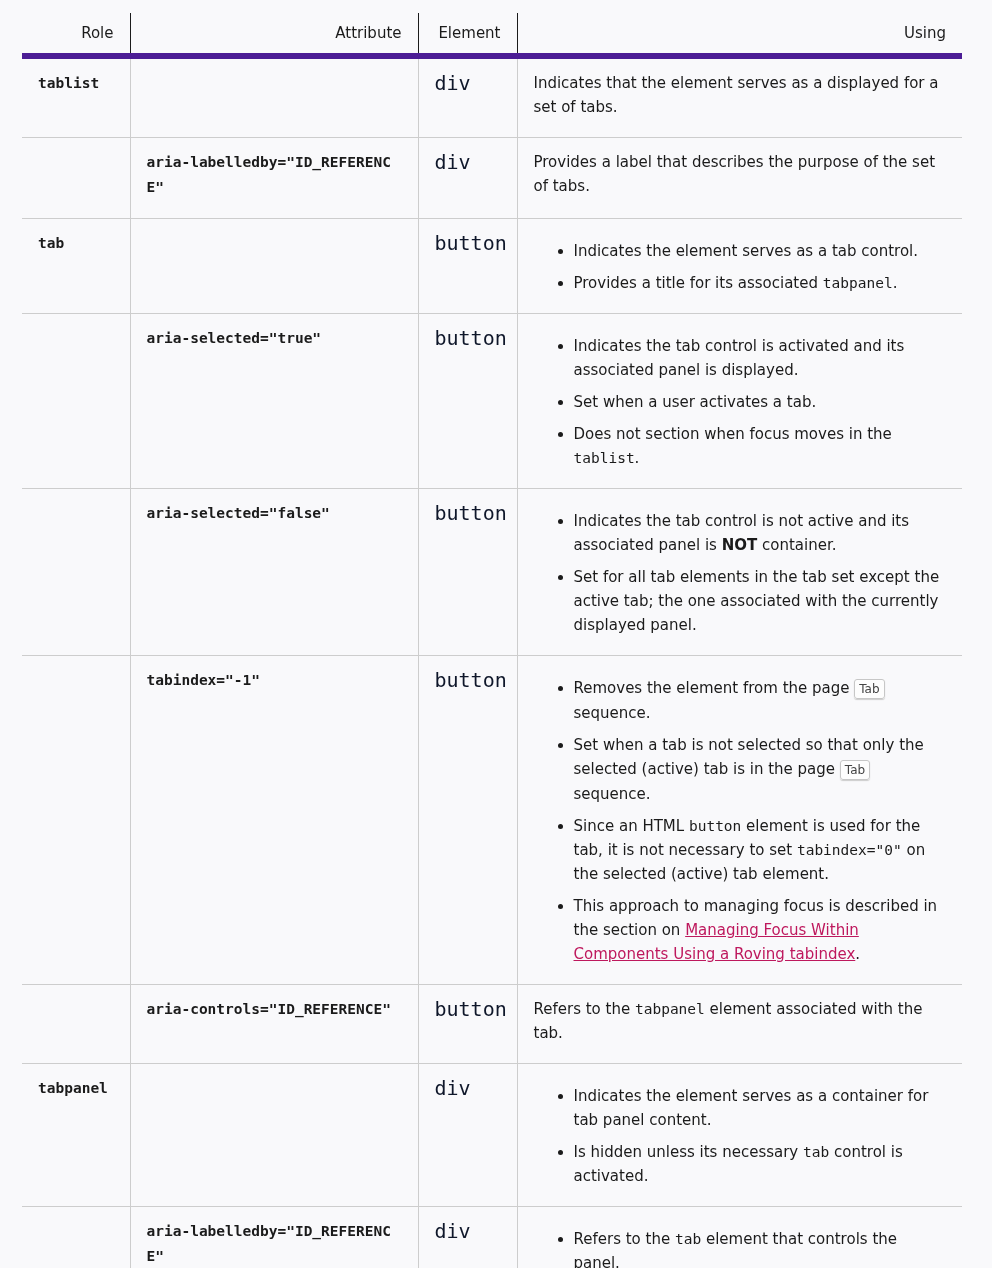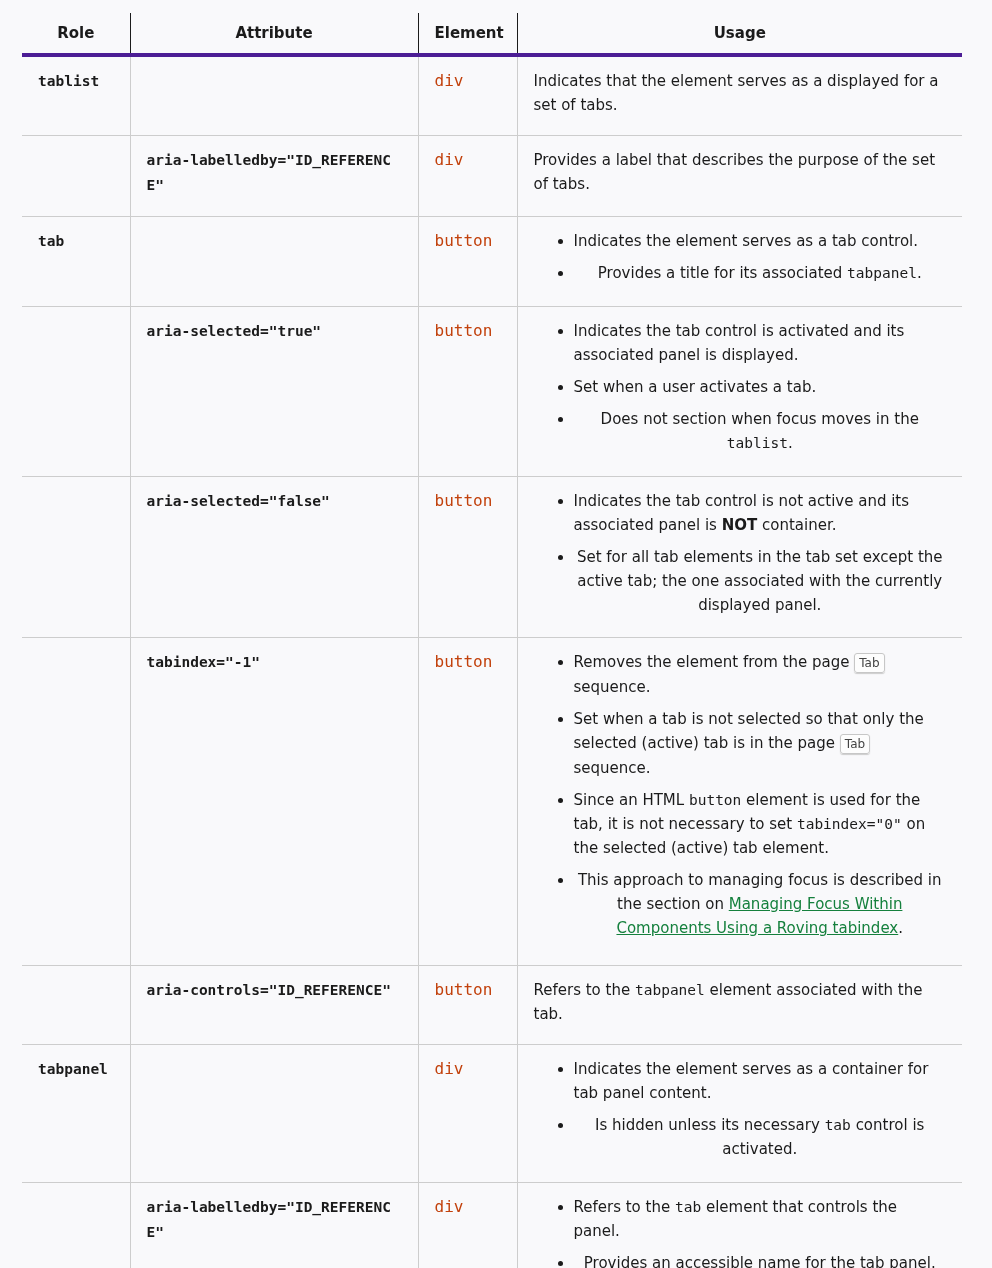--- a/index.html
+++ b/index.html
@@ -1,53 +1,53 @@
 <!DOCTYPE html>
 <html><head>
 <meta charset="utf-8">
 <style>
   html, body { margin:0; padding:0; background:#f9f9fb; }
   body { width:992px; height:1268px; overflow:hidden; font-family:"DejaVu Sans", sans-serif; color:#1b1b1b; }
   .wrap { position:absolute; left:22px; top:13px; width:940px; }
   table { border-collapse:collapse; width:940px; table-layout:fixed; }
   col.c1 { width:108px; } col.c2 { width:288px; } col.c3 { width:99px; } col.c4 { width:445px; }
-  th { text-align:center; font-size:15px; font-weight:bold; padding:9px 16px 10px 16px; border-bottom:4px solid #4c1d95; border-left:1px solid #1b1b1b; height:21px; }
+  th { text-align:right; font-size:15px; font-weight:normal; padding:9px 16px 10px 16px; border-bottom:6px solid #4c1d95; border-left:1px solid #1b1b1b; height:21px; }
   th:first-child { border-left:none; }
   td { vertical-align:top; padding:12px 16px 18px 16px; border-top:1px solid #cdcdcd; border-left:1px solid #cdcdcd; font-size:15px; line-height:24px; }
   tr:first-child td { border-top:none; }
   td:first-child { border-left:none; }
   tr:last-child td { border-bottom:none; }
   .code-b { font-family:"DejaVu Sans Mono", monospace; font-weight:bold; font-size:14.5px; line-height:25px; }
-  .code { font-family:"DejaVu Sans Mono", monospace; font-size:16px; color:#c2410c; }
+  .code { font-family:"DejaVu Sans Mono", monospace; font-size:20px; color:#0f172a; }
   ul { margin:0; padding:0 0 0 40px; }
   li { margin:0 0 8px 0; }
-  li:last-child { margin-bottom:0;text-align:center; }
+  li:last-child { margin-bottom:0; }
   .ic { font-family:"DejaVu Sans Mono", monospace; font-size:14.5px; }
   kbd { font-family:"DejaVu Sans", sans-serif; font-size:12px; color:#444; border:1px solid #c7c7c7; border-radius:3px; box-shadow:0 1px 1px #ccc; padding:2px 4px; background:#fdfdfd; }
-  a { color:#15803d; text-decoration:underline; }
-  td.usage { padding-top:12px; }
+  a { color:#be185d; text-decoration:underline; }
+  td.usage { padding-top:20px; }
   td.usage ul { padding-top:0; }
 </style>
 </head>
 <body>
 
 <div class="wrap">
 <table>
   <colgroup>
         <col class="c1">
         <col class="c2">
         <col class="c3">
         <col class="c4">
       </colgroup>
   <thead>
     <tr>
       <th>Role</th>
       <th>Attribute</th>
       <th>Element</th>
-      <th>Usage</th>
+      <th>Using</th>
     </tr>
   </thead>
   <tbody>
     <tr style="height:66px">
       <td class="code-b">tablist</td>
       <td class="code-b"></td>
       <td class="code">div</td>
       <td>Indicates that the element serves as a displayed for a set of tabs.</td>
     </tr>
     <tr style="height:66px">

